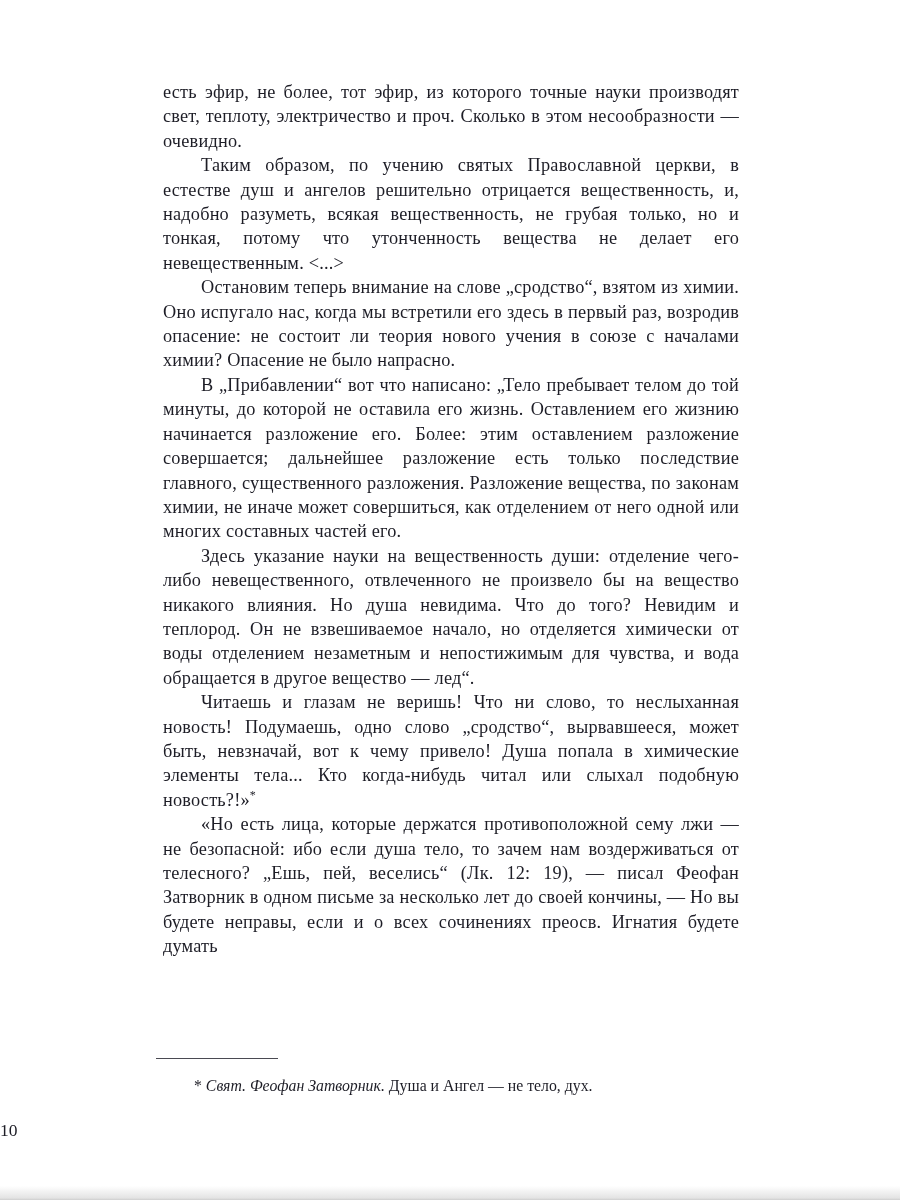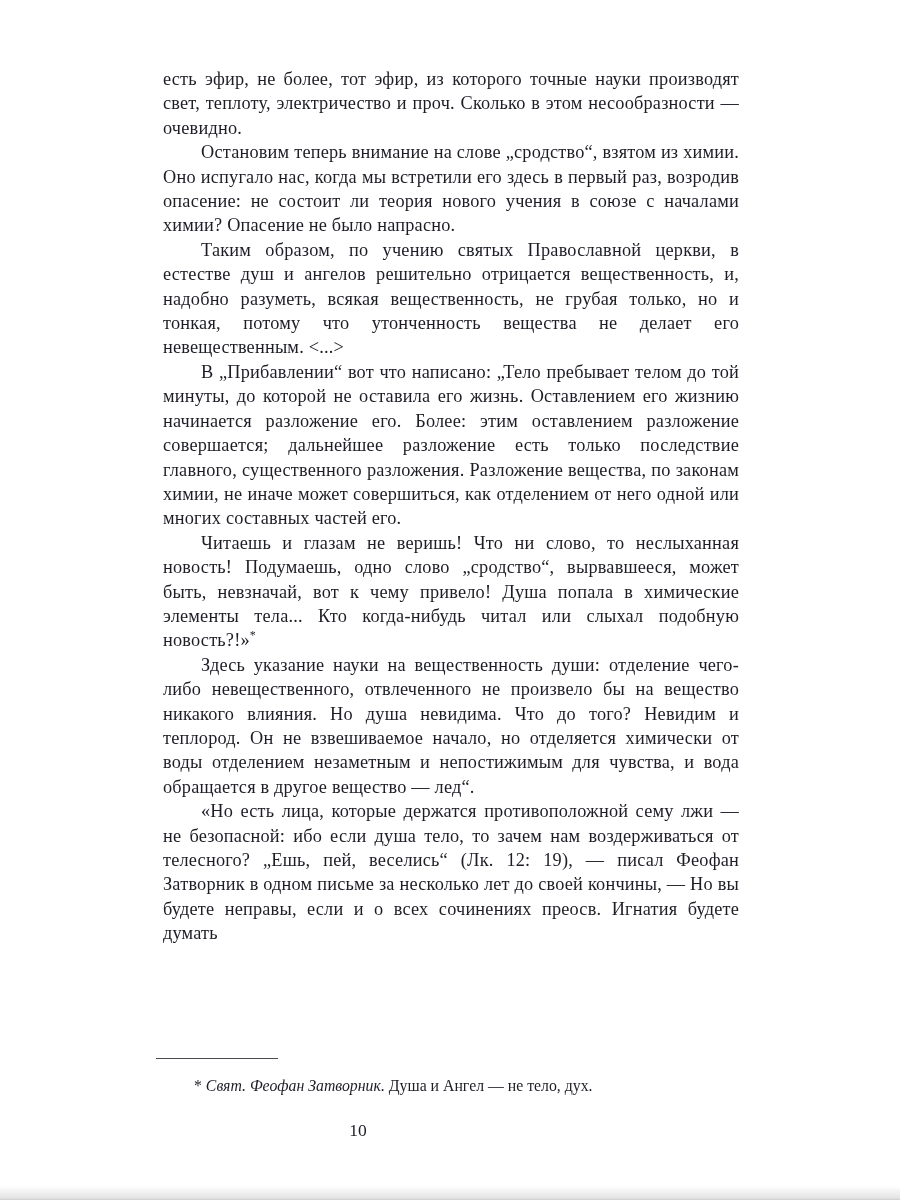--- a/index.html
+++ b/index.html
@@ -22,21 +22,21 @@
     left: 0;
     bottom: 0;
     width: 100%;
     height: 14px;
     background: linear-gradient(to bottom, rgba(255,255,255,0) 0%, rgba(205,205,205,0.55) 85%, rgba(180,180,180,0.65) 100%);
     pointer-events: none;
   }
   .text-block {
     position: absolute;
     left: 163px;
-    top: 67px;
+    top: 80px;
     width: 576px;
     font-size: 18.3px;
     line-height: 24.4px;
     text-align: justify;
     letter-spacing: 0.2px;
   }
   .text-block p {
     margin: 0;
     padding: 0;
   }
@@ -69,36 +69,36 @@
     text-align: left;
   }
   .footnote .author {
     font-style: italic;
   }
   .page-number {
     position: absolute;
     left: 0;
     top: 1120px;
     width: 716px;
-    text-align: center;
+    text-align: left;
     font-size: 17.5px;
   }
 </style>
 </head>
 <body>
 
 <div class="page">
 
   <div class="text-block">
     <p>есть эфир, не более, тот эфир, из которого точные науки производят свет, теплоту, электричество и проч. Сколько в этом несообразности — очевидно.</p>
+    <p class="indent">Таким образом, по учению святых Православной церкви, в естестве душ и ангелов решительно отрицается вещественность, и, надобно разуметь, всякая вещественность, не грубая только, но и тонкая, потому что утонченность вещества не делает его невещественным. &lt;...&gt;</p>
     <p class="indent">Остановим теперь внимание на слове „сродство“, взятом из химии. Оно испугало нас, когда мы встретили его здесь в первый раз, возродив опасение: не состоит ли теория нового учения в союзе с началами химии? Опасение не было напрасно.</p>
-    <p class="indent">Таким образом, по учению святых Православной церкви, в естестве душ и ангелов решительно отрицается вещественность, и, надобно разуметь, всякая вещественность, не грубая только, но и тонкая, потому что утонченность вещества не делает его невещественным. &lt;...&gt;</p>
     <p class="indent">В „Прибавлении“ вот что написано: „Тело пребывает телом до той минуты, до которой не оставила его жизнь. Оставлением его жизнию начинается разложение его. Более: этим оставлением разложение совершается; дальнейшее разложение есть только последствие главного, существенного разложения. Разложение вещества, по законам химии, не иначе может совершиться, как отделением от него одной или многих составных частей его.</p>
+    <p class="indent">Здесь указание науки на вещественность души: отделение чего-либо невещественного, отвлеченного не произвело бы на вещество никакого влияния. Но душа невидима. Что до того? Невидим и теплород. Он не взвешиваемое начало, но отделяется химически от воды отделением незаметным и непостижимым для чувства, и вода обращается в другое вещество — лед“.</p>
     <p class="indent"><span>Читаешь и глазам не веришь! Что ни слово, то неслыханная новость! Подумаешь, одно слово „сродство“, вырвавшееся, может быть, невзначай, вот к чему привело! Душа попала в химические элементы тела... Кто когда-нибудь читал или слыхал подобную новость?!»</span><sup class="fn-ref">*</sup></p>
-    <p class="indent">Здесь указание науки на вещественность души: отделение чего-либо невещественного, отвлеченного не произвело бы на вещество никакого влияния. Но душа невидима. Что до того? Невидим и теплород. Он не взвешиваемое начало, но отделяется химически от воды отделением незаметным и непостижимым для чувства, и вода обращается в другое вещество — лед“.</p>
     <p class="indent">«Но есть лица, которые держатся противоположной сему лжи — не безопасной: ибо если душа тело, то зачем нам воздерживаться от телесного? „Ешь, пей, веселись“ (Лк. 12: 19), — писал Феофан Затворник в одном письме за несколько лет до своей кончины, — Но вы будете неправы, если и о всех сочинениях преосв. Игнатия будете думать</p>
   </div>
 
   <div class="footnote-area">
     <hr class="footnote-rule">
     <p class="footnote"><span>* </span><span class="author">Свят. Феофан Затворник.</span><span> Душа и Ангел — не тело, дух.</span></p>
   </div>
 
   <div class="page-number">10</div>
 

